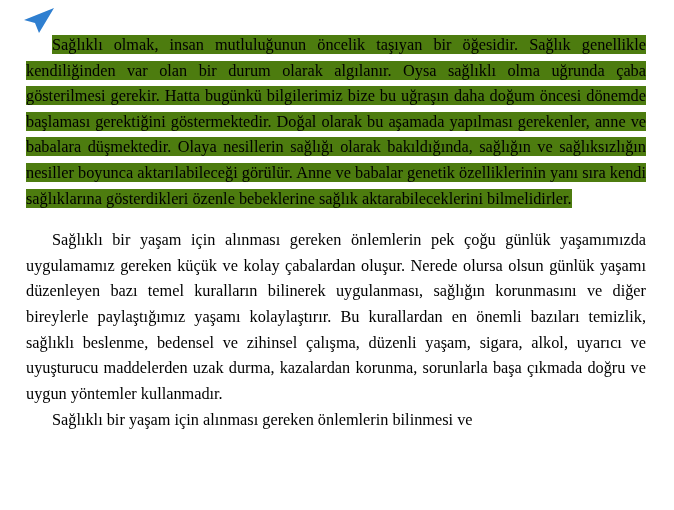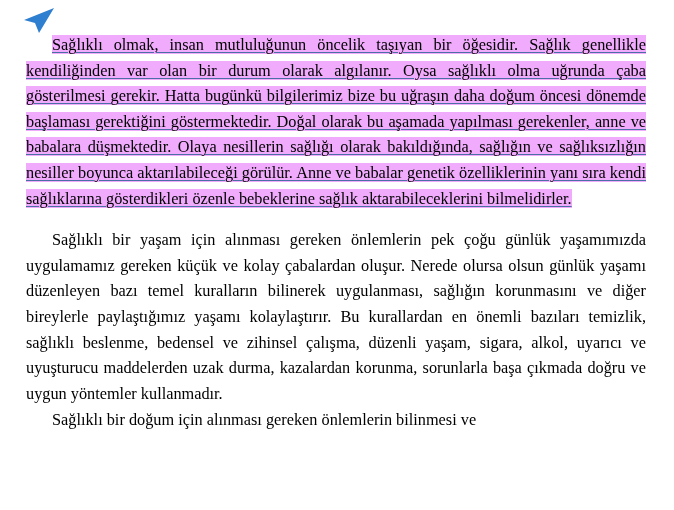--- a/index.html
+++ b/index.html
@@ -41,22 +41,21 @@
     font-size: 16.3px;
     line-height: 25.6px;
     text-align: justify;
     color: #000000;
     text-indent: 26px;
   }
   p.selected {
     background: transparent;
   }
   .sel {
-    background: #f0abfc;
-    text-decoration: underline;
+    background: #4d7c0f;
     text-decoration-color: #4a6fa5;
     text-decoration-thickness: 1px;
     text-underline-offset: 2px;
     box-decoration-break: clone;
     -webkit-box-decoration-break: clone;
   }
   p + p {
     margin-top: 0;
   }
   .para2 {
@@ -71,21 +70,21 @@
 <body>
 
 <div class="page">
 
   <div class="doc-body">
 
     <p class="selected"><span class="sel">Sağlıklı olmak, insan mutluluğunun öncelik taşıyan bir öğesidir. Sağlık genellikle kendiliğinden var olan bir durum olarak algılanır. Oysa sağlıklı olma uğrunda çaba gösterilmesi gerekir. Hatta bugünkü bilgilerimiz bize bu uğraşın daha doğum öncesi dönemde başlaması gerektiğini göstermektedir. Doğal olarak bu aşamada yapılması gerekenler, anne ve babalara düşmektedir. Olaya nesillerin sağlığı olarak bakıldığında, sağlığın ve sağlıksızlığın nesiller boyunca aktarılabileceği görülür. Anne ve babalar genetik özelliklerinin yanı sıra kendi sağlıklarına gösterdikleri özenle bebeklerine sağlık aktarabileceklerini bilmelidirler.</span></p>
 
     <p class="para2">Sağlıklı bir yaşam için alınması gereken önlemlerin pek çoğu günlük yaşamımızda uygulamamız gereken küçük ve kolay çabalardan oluşur. Nerede olursa olsun günlük yaşamı düzenleyen bazı temel kuralların bilinerek uygulanması, sağlığın korunmasını ve diğer bireylerle paylaştığımız yaşamı kolaylaştırır. Bu kurallardan en önemli bazıları temizlik, sağlıklı beslenme, bedensel ve zihinsel çalışma, düzenli yaşam, sigara, alkol, uyarıcı ve uyuşturucu maddelerden uzak durma, kazalardan korunma, sorunlarla başa çıkmada doğru ve uygun yöntemler kullanmadır.</p>
 
-    <p class="para3">Sağlıklı bir doğum için alınması gereken önlemlerin bilinmesi ve</p>
+    <p class="para3">Sağlıklı bir yaşam için alınması gereken önlemlerin bilinmesi ve</p>
 
   </div>
 
   <svg class="cursor" viewBox="0 0 40 30" xmlns="http://www.w3.org/2000/svg">
     <path d="M36 2 L6 14 L17 17 L21 27 Z" fill="#2f7fd0"></path>
   </svg>
 
 </div>
 
 </body></html>

